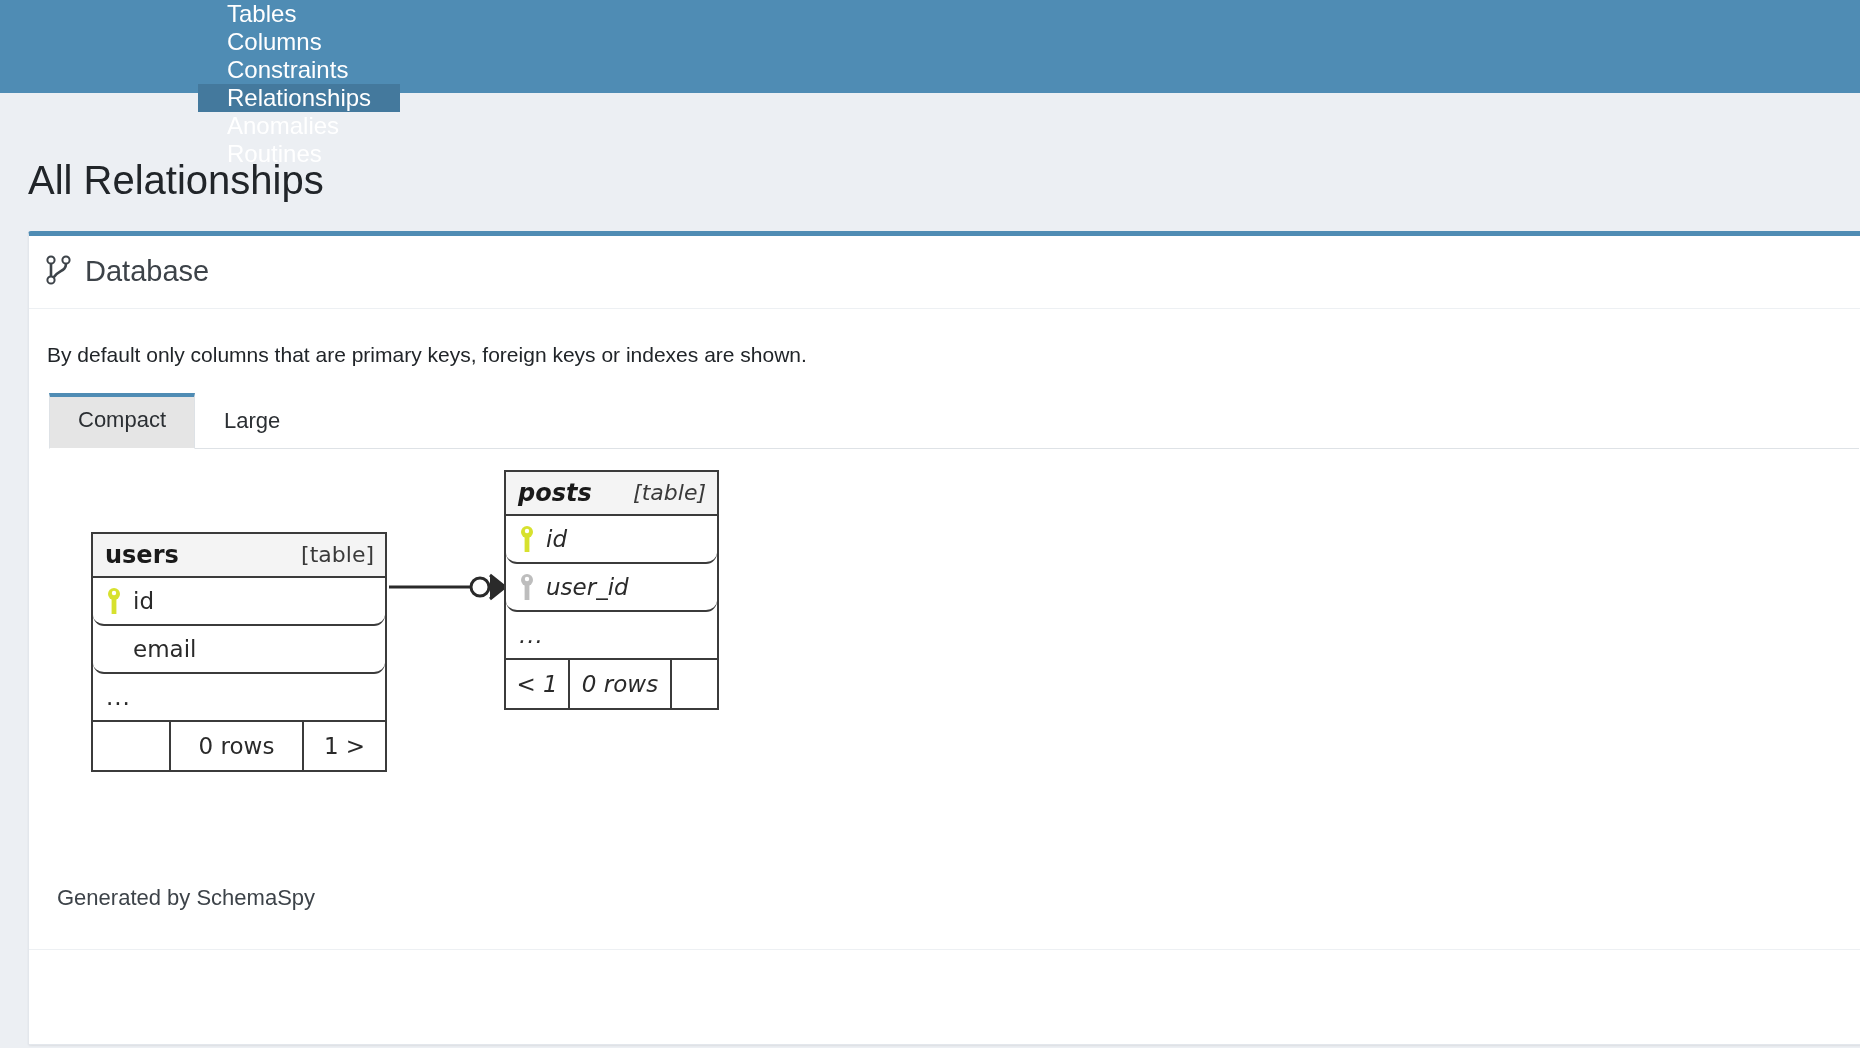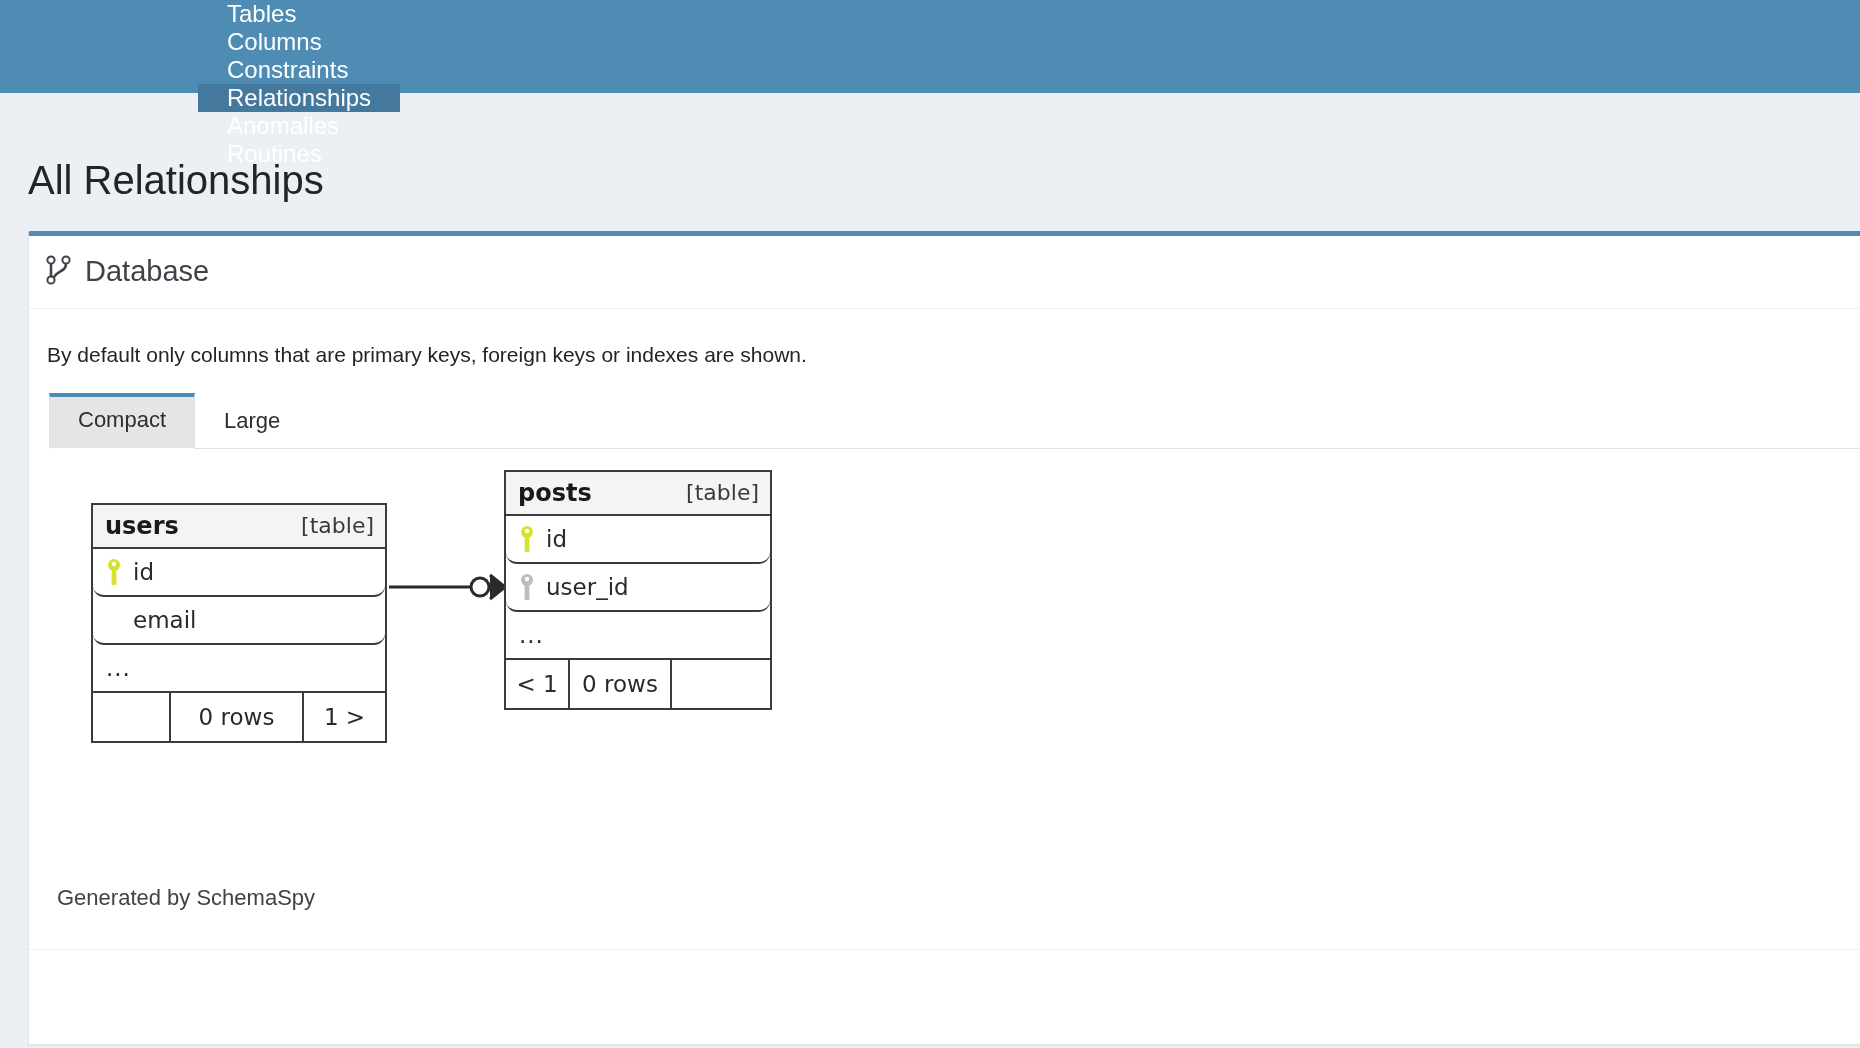--- a/index.html
+++ b/index.html
@@ -226,21 +226,21 @@
 
     <div class="diagram-area">
 
       <svg class="connector" width="700" height="430">
         <line x1="342" y1="132" x2="424" y2="132" stroke="#2a2a2a" stroke-width="3"></line>
         <circle cx="433" cy="132" r="9" fill="#ffffff" stroke="#2a2a2a" stroke-width="3"></circle>
         <path d="M458 132 L443 120 M458 132 L443 132 M458 132 L443 144" stroke="#2a2a2a" stroke-width="3" fill="none"></path>
         <path d="M443 120 L458 132 L443 144 Z" fill="#2a2a2a"></path>
       </svg>
 
-      <div class="er-table" style="left:44px; top:48px; width:296px;">
+      <div class="er-table" style="left:44px; top:77px; width:296px;">
         <div class="er-title">
           <span class="er-name">users</span>
           <span class="er-tag">[table]</span>
         </div>
         <div class="er-row">
           <span class="key-glyph">
             <svg width="16" height="28" viewBox="0 0 16 28">
               <circle cx="8" cy="7" r="6" fill="#d7e12e"></circle>
               <circle cx="8" cy="6" r="2.2" fill="#ffffff"></circle>
               <rect x="5.6" y="11" width="4.8" height="16" fill="#d7e12e"></rect>
@@ -253,21 +253,21 @@
           <span>email</span>
         </div>
         <div class="er-ellipsis">...</div>
         <div class="er-footer">
           <div class="er-foot-cell" style="width:78px;"></div>
           <div class="er-foot-cell" style="width:133px;">0 rows</div>
           <div class="er-foot-cell last" style="flex:1;">1 &gt;</div>
         </div>
       </div>
 
-      <div class="er-table" style="left:457px; top:15px; width:268px;">
+      <div class="er-table" style="left:457px; top:15px; width:215px;font-style:italic;">
         <div class="er-title">
           <span class="er-name">posts</span>
           <span class="er-tag">[table]</span>
         </div>
         <div class="er-row">
           <span class="key-glyph">
             <svg width="16" height="28" viewBox="0 0 16 28">
               <circle cx="8" cy="7" r="6" fill="#d7e12e"></circle>
               <circle cx="8" cy="6" r="2.2" fill="#ffffff"></circle>
               <rect x="5.6" y="11" width="4.8" height="16" fill="#d7e12e"></rect>

